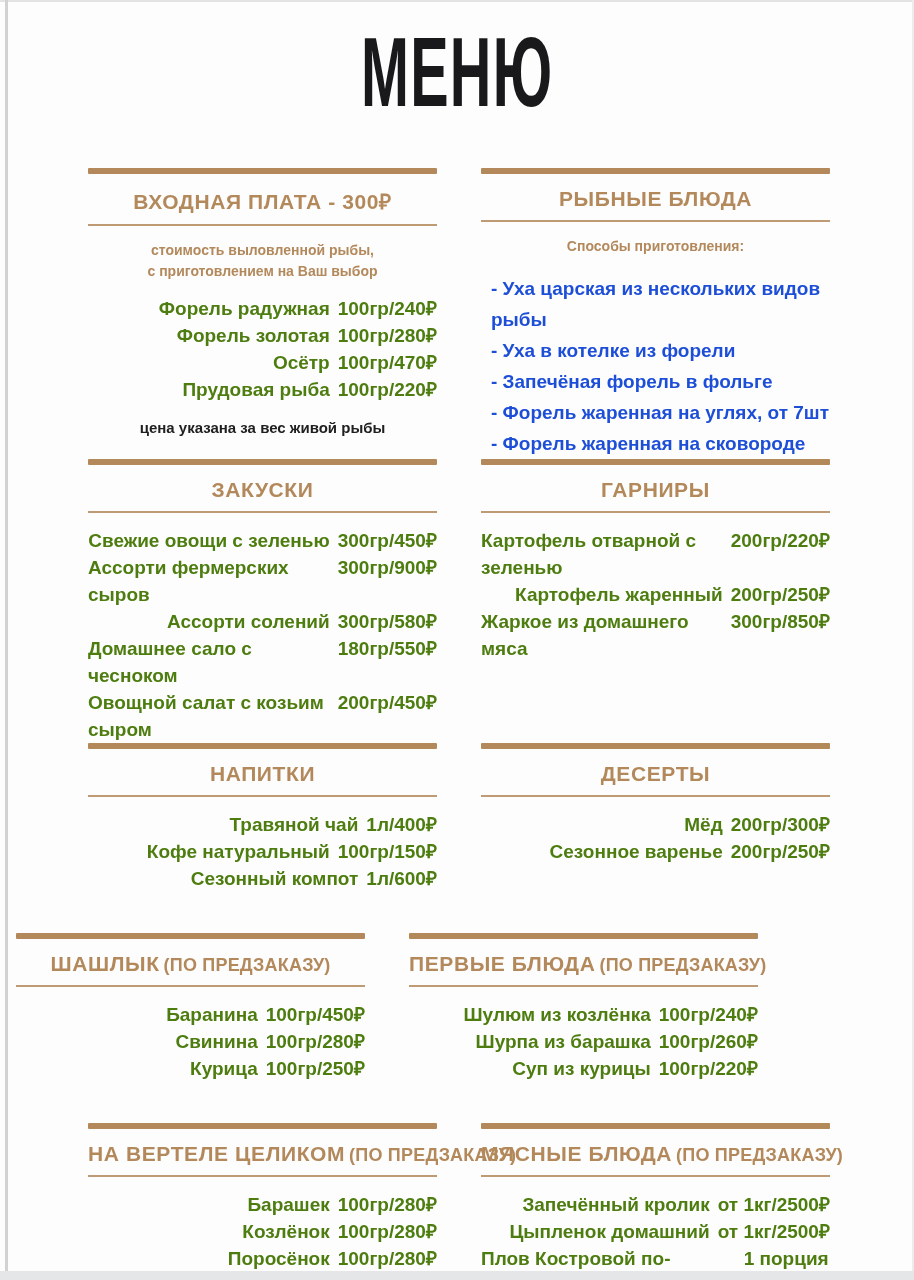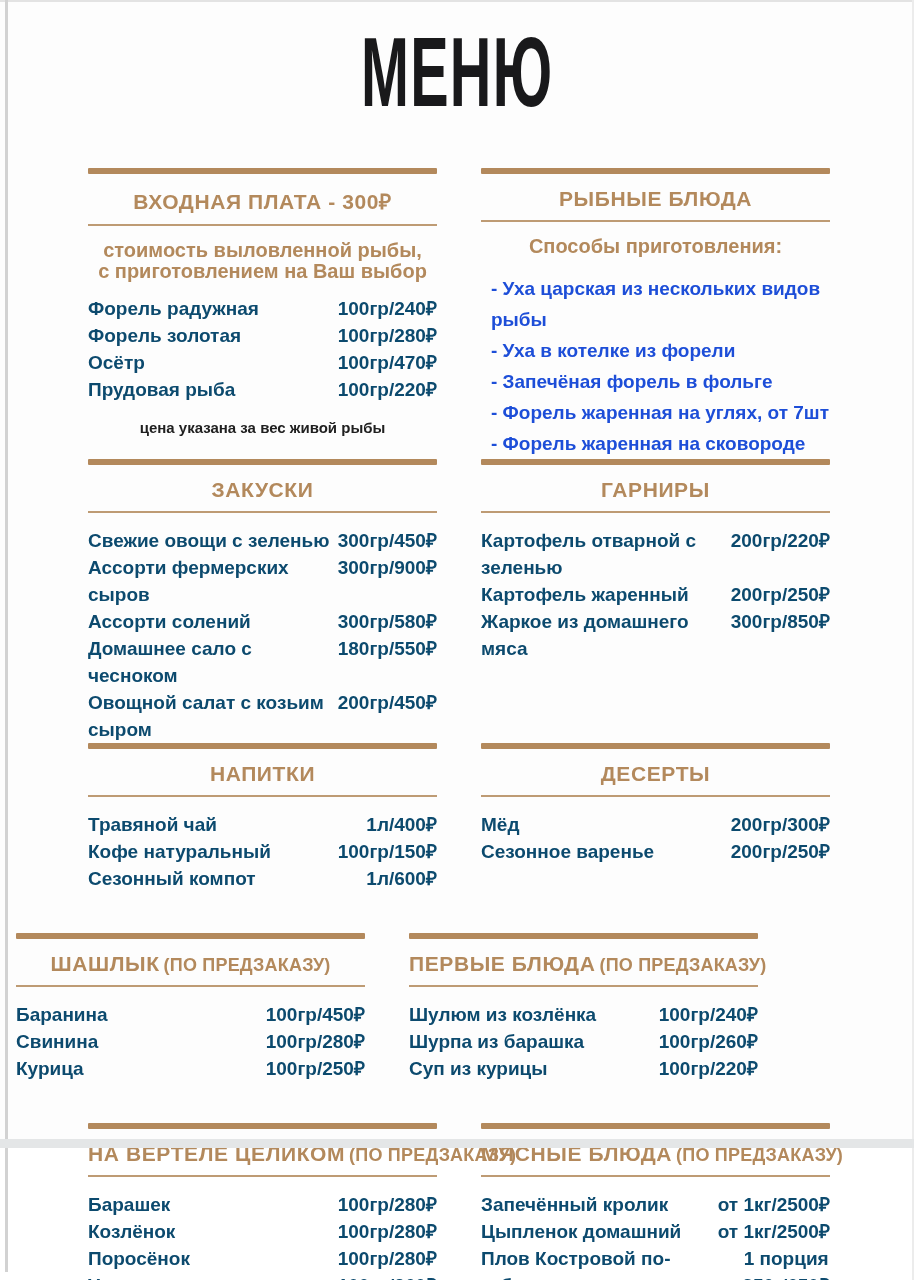--- a/index.html
+++ b/index.html
@@ -5,21 +5,21 @@
   html,body{margin:0;padding:0;}
   body{
     width:914px;height:1280px;
     background:#ffffff;
     font-family:"Liberation Sans", sans-serif;
     color:#1e1e1e;
     overflow:hidden;
   }
   .page{
     position:relative;
-    width:914px;height:1148px;
+    width:914px;height:1280px;
     background:#fdfdfd;
     box-sizing:border-box;
   }
   
   .edge-left{position:absolute;left:5px;top:0;width:3px;height:1272px;background:#d2d2d2;}
   .edge-top{position:absolute;left:0;top:0;width:914px;height:2px;background:#e3e3e3;}
   .edge-bottom{position:absolute;left:0;bottom:0;width:914px;height:9px;background:#e4e6e7;}
   .edge-right{position:absolute;right:0;top:0;width:2px;height:1280px;background:#ececec;}
 
   .title-wrap{
@@ -58,26 +58,26 @@
     font-size:21px;
     letter-spacing:0.6px;
     white-space:nowrap;
   }
   .sec-title .note{font-size:18px;margin-left:4px;letter-spacing:0.2px;}
   .rule{height:2px;background:var(--accent);margin-top:9px;opacity:.85;}
 
   .content{margin-top:14px;}
   .subtitle{
     text-align:center;color:var(--accent);
-    font-weight:700;font-size:20px;line-height:21px;
+    font-weight:700;font-size:14px;line-height:21px;
   }
   .items{margin-top:13px;}
   .item{
-    display:flex;justify-content:space-between;align-items:baseline;
-    font-size:19px;font-weight:700;line-height:27px;color:#0c4a6e;
+    display:flex;justify-content:flex-end;align-items:baseline;
+    font-size:19px;font-weight:700;line-height:27px;color:#4d7c0f;gap:8px;
   }
   .item-name{text-align:left;}
   .item-price{text-align:right;white-space:nowrap;}
   .multiline .nm,.multiline .pr{display:block;}
   .multiline .pr{text-align:center;}
   .footnote{
     margin-top:16px;text-align:center;
     font-size:15px;font-weight:700;color:#202020;
   }
   .bullets{margin-top:16px;}

